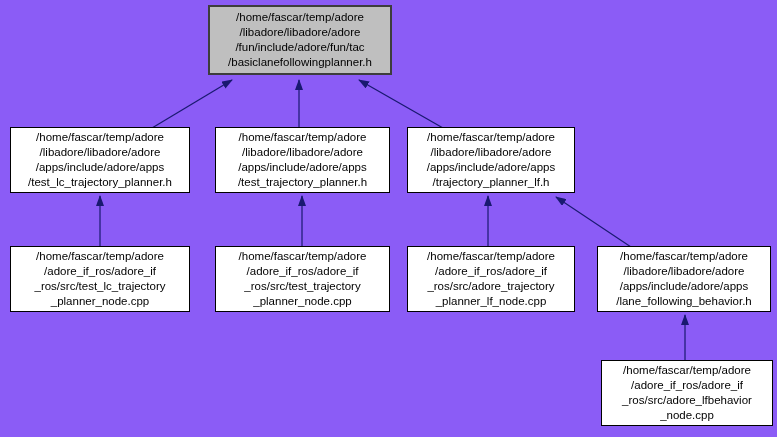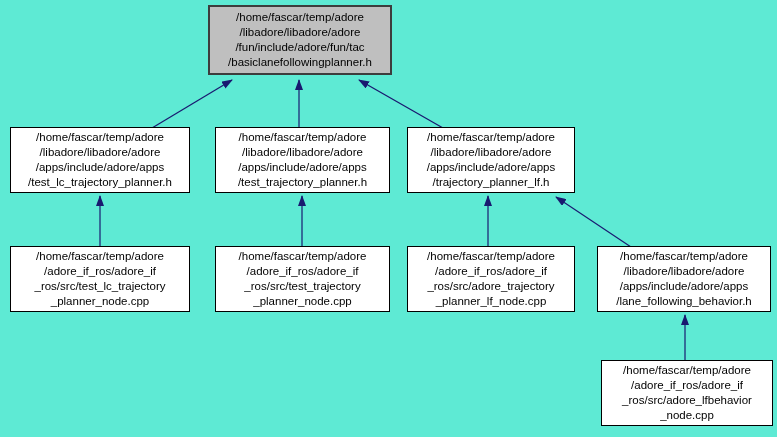--- a/index.html
+++ b/index.html
@@ -4,21 +4,21 @@
 <style>
   html, body {
     margin: 0;
     padding: 0;
     background: #ffffff;
   }
   #canvas {
     position: relative;
     width: 777px;
     height: 437px;
-    background: #5eead4;
+    background: #8b5cf6;
     font-family: "Liberation Sans", sans-serif;
     overflow: hidden;
   }
   #edge-layer {
     position: absolute;
     left: 0;
     top: 0;
     width: 777px;
     height: 437px;
     pointer-events: none;

